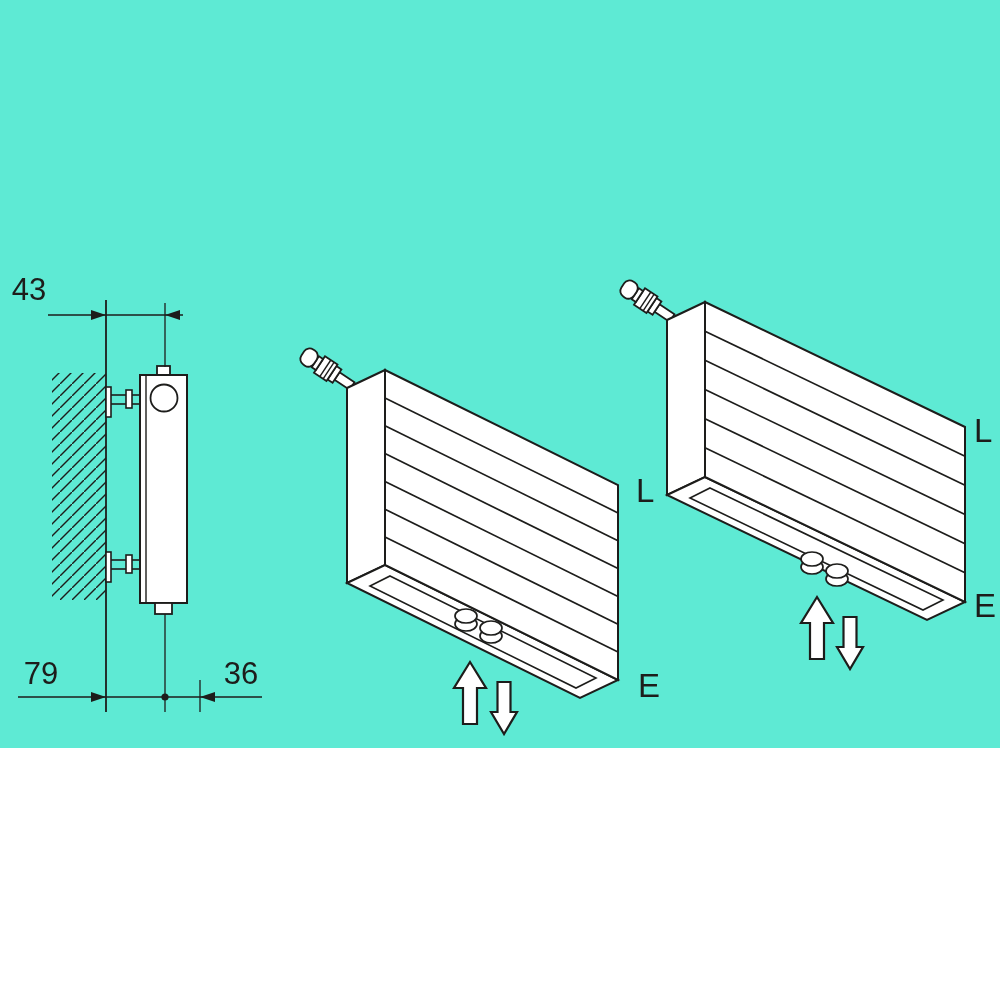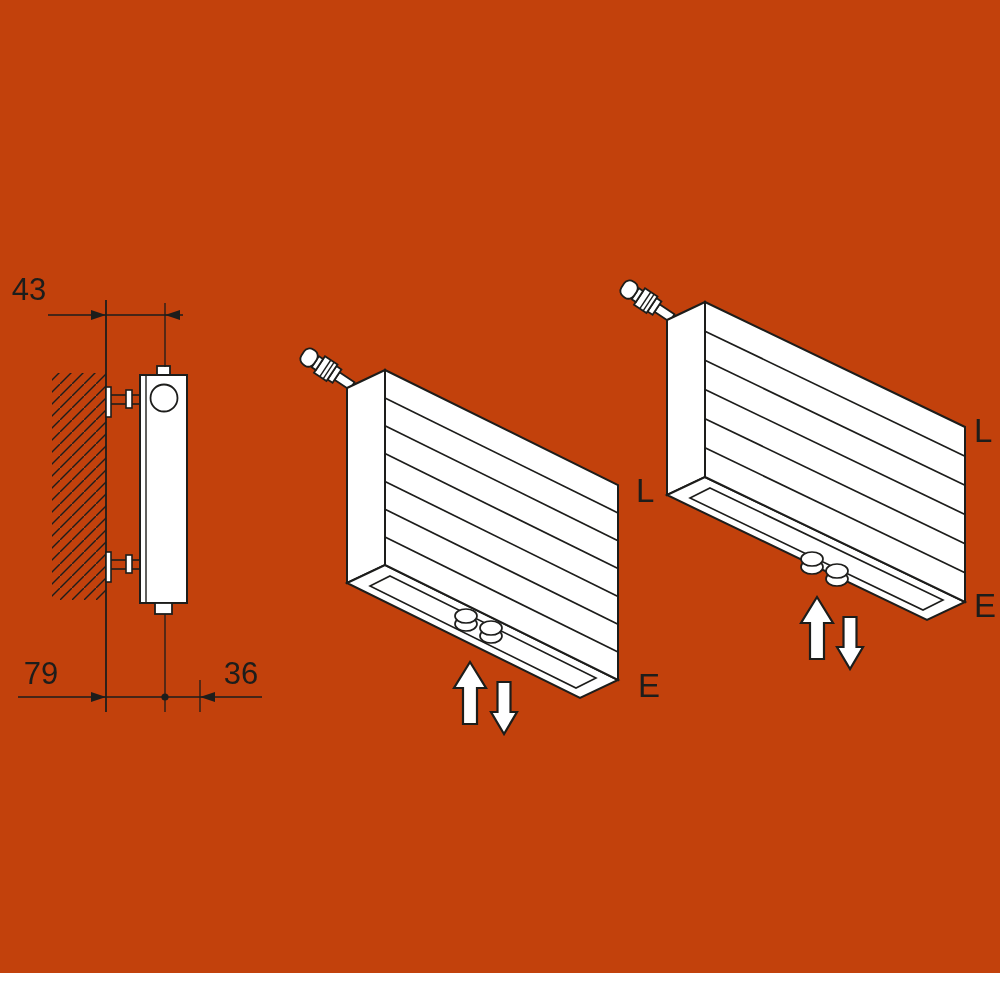--- a/index.html
+++ b/index.html
@@ -1,19 +1,19 @@
 <!DOCTYPE html>
 <html><head>
 <meta charset="utf-8">
 <style>
   html,body{margin:0;padding:0;background:#ffffff;}
   .canvas{
     position:relative;
-    width:1000px;height:973px;
-    background:#c2410c;
+    width:1000px;height:748px;
+    background:#5eead4;
     font-family:"Liberation Sans", sans-serif;
     overflow:hidden;
   }
   svg{display:block;}
   text{
     font-family:"Liberation Sans", sans-serif;
     fill:#1d1d1b;
   }
   .dim-text{font-size:31px;}
   .conn-text{font-size:33px;}

